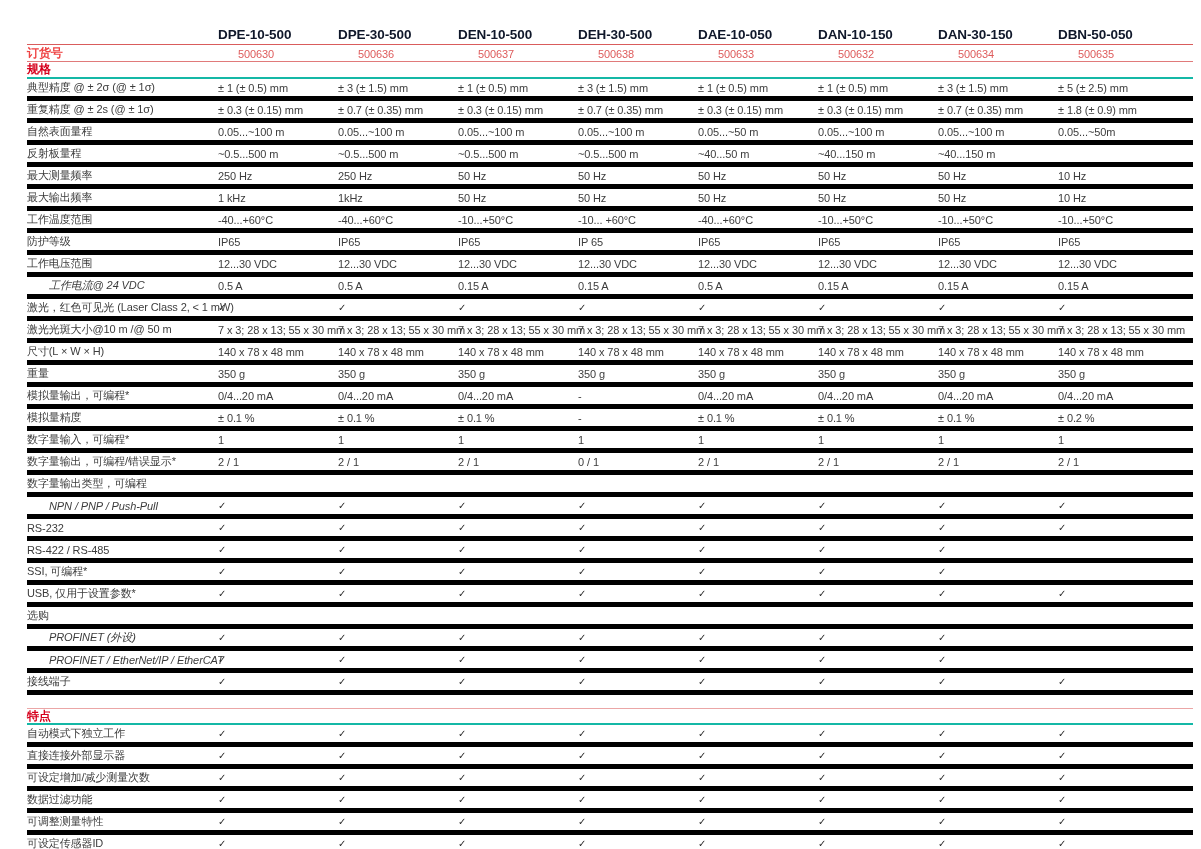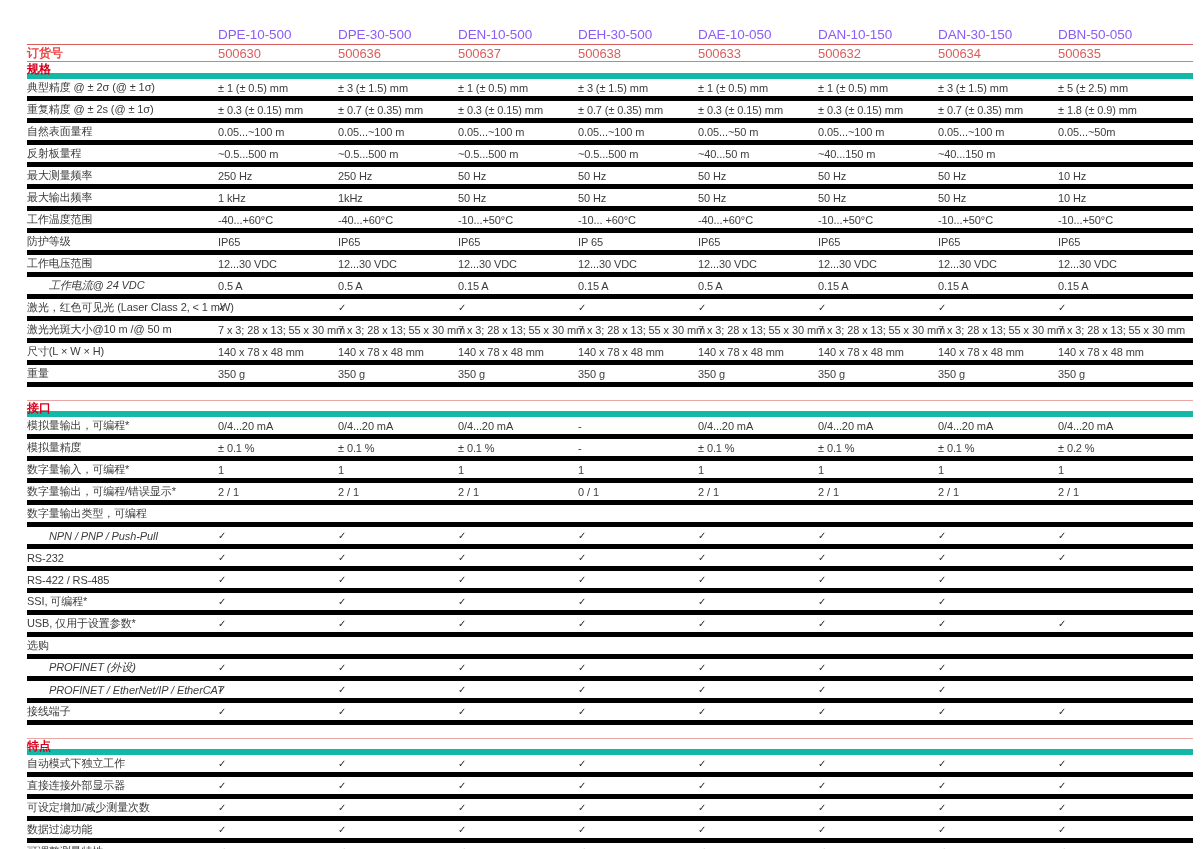--- a/index.html
+++ b/index.html
@@ -3,27 +3,27 @@
 <meta charset="utf-8">
 <style>
   * { margin:0; padding:0; box-sizing:border-box; }
   html,body { width:1201px; height:849px; background:#ffffff; overflow:hidden;
     font-family:"Liberation Sans","DejaVu Sans",sans-serif; }
   .sheet { position:absolute; left:27px; top:26px; width:1166px; }
   .row { display:grid; grid-template-columns:191px repeat(7,120px) 1fr; align-items:center; }
   .cell { white-space:nowrap; overflow:visible; font-size:11px; color:#3c3c3c; letter-spacing:-0.1px; }
   
   .header-row { height:19px; border-bottom:1px solid #d95c5c; align-items:end; }
-  .product-name { font-size:13.5px; font-weight:normal; color:#8b5cf6; padding-bottom:2px; }
+  .product-name { font-size:13.5px; font-weight:bold; color:#0f172a; padding-bottom:2px; }
   
   .order-row { height:17px; border-bottom:1px solid #e07a7a; }
   .order-label { font-size:12px; font-weight:bold; color:#ef4444; }
-  .order-no { font-size:13px; color:#de5c5c; }
+  .order-no { font-size:11px; color:#de5c5c;margin-left:20px; }
   
-  .section-head { height:17px; line-height:15px; border-bottom:6px solid #14b8a6; margin-top:0; }
+  .section-head { height:17px; line-height:15px; border-bottom:2px solid #14b8a6; margin-top:0; }
   .section-head.gap { margin-top:13px; border-top:1px solid #eba6a6; }
   .section-title { font-size:12px; font-weight:bold; color:#d6001c; }
   
   .data-row { height:22px; border-bottom:5px solid #000000; }
   .row-label { font-size:11px; color:#3c3c3c; }
   .row-label.indent { padding-left:22px;font-style:italic; }
   .check { font-size:10px; color:#2e2e2e; }
 </style>
 </head>
 <body>
@@ -201,23 +201,20 @@
       <div class="cell row-label">重量</div>
       <div class="cell">350 g</div>
       <div class="cell">350 g</div>
       <div class="cell">350 g</div>
       <div class="cell">350 g</div>
       <div class="cell">350 g</div>
       <div class="cell">350 g</div>
       <div class="cell">350 g</div>
       <div class="cell">350 g</div>
     </div>
-    <div class="row section-head gap">
-      <div class="cell section-title">接口</div>
-    </div>
     <div class="row data-row">
       <div class="cell row-label">模拟量输出，可编程*</div>
       <div class="cell">0/4...20 mA</div>
       <div class="cell">0/4...20 mA</div>
       <div class="cell">0/4...20 mA</div>
       <div class="cell">-</div>
       <div class="cell">0/4...20 mA</div>
       <div class="cell">0/4...20 mA</div>
       <div class="cell">0/4...20 mA</div>
       <div class="cell">0/4...20 mA</div>

